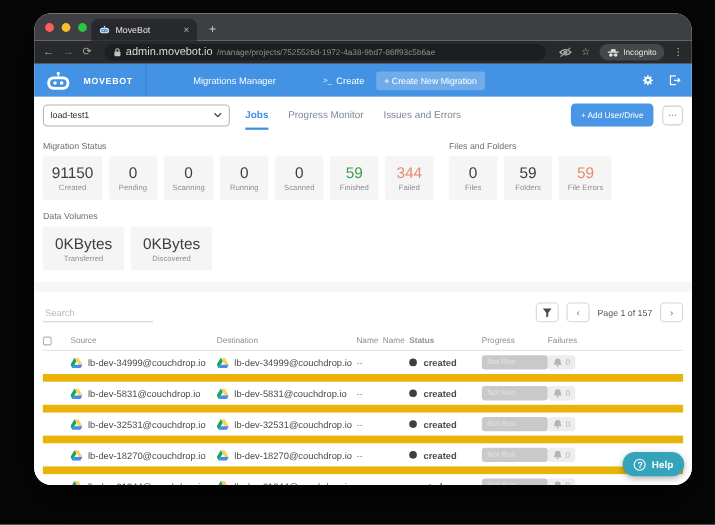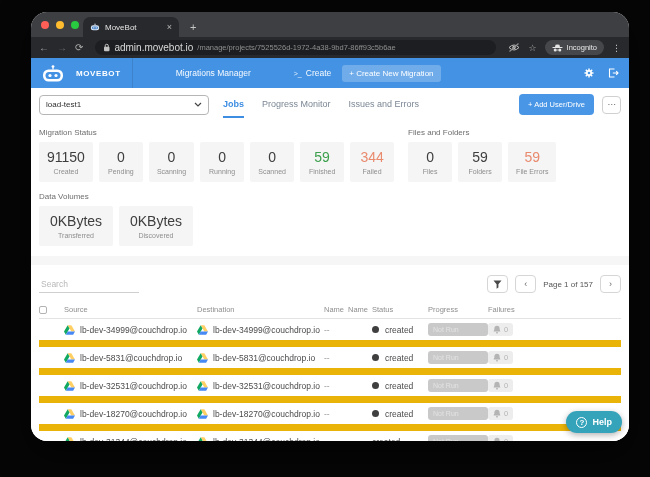--- a/index.html
+++ b/index.html
@@ -74,21 +74,21 @@
   .page-label { font-size:8px; color:#555; }
   
   .table { margin-top:4px; }
   .thead { display:flex; align-items:center; height:18px; border-bottom:1px solid #e3e3e3; font-size:7.5px; color:#8f8f8f; }
   .trow { display:flex; align-items:center; height:28px; border-bottom:7px solid #eab308; font-size:8.5px; color:#4a4a4a; }
   .c-check{width:25px;display:flex;align-items:center;}
   .c-src{width:133px;display:flex;align-items:center;gap:5px;overflow:hidden;}
   .c-dst{width:127px;display:flex;align-items:center;gap:5px;overflow:hidden;}
   .c-name{width:24px;color:inherit;}
   .c-tags{width:24px;}
-  .c-status{width:56px;display:flex;align-items:center;}
+  .c-status{width:66px;display:flex;align-items:center;font-weight:bold;}
   .c-prog{width:60px;display:flex;align-items:center;}
   .c-fail{flex:1;display:flex;align-items:center;}
   .thead .c-name,.thead .c-tags{color:#8f8f8f;}
   .checkbox { width:8px; height:8px; border:1px solid #b3b3b3; border-radius:2px; background:#fff; }
   .row-name { color:#9a9a9a; }
   .status-dot { width:7px; height:7px; border-radius:50%; background:#3f3f3f; margin-right:6px; flex:none; }
   .progress-bar { width:72px; height:13px; background:#c9c9c9; border-radius:3px; display:flex; align-items:center;
                   padding:0 5px; font-size:7px; color:#e3e3e5; }
   .fail-badge { height:13px; background:#ededed; border-radius:3px; display:flex; align-items:center; gap:3px;
                 padding:0 5px; font-size:7.5px; color:#b4b4b4; }

